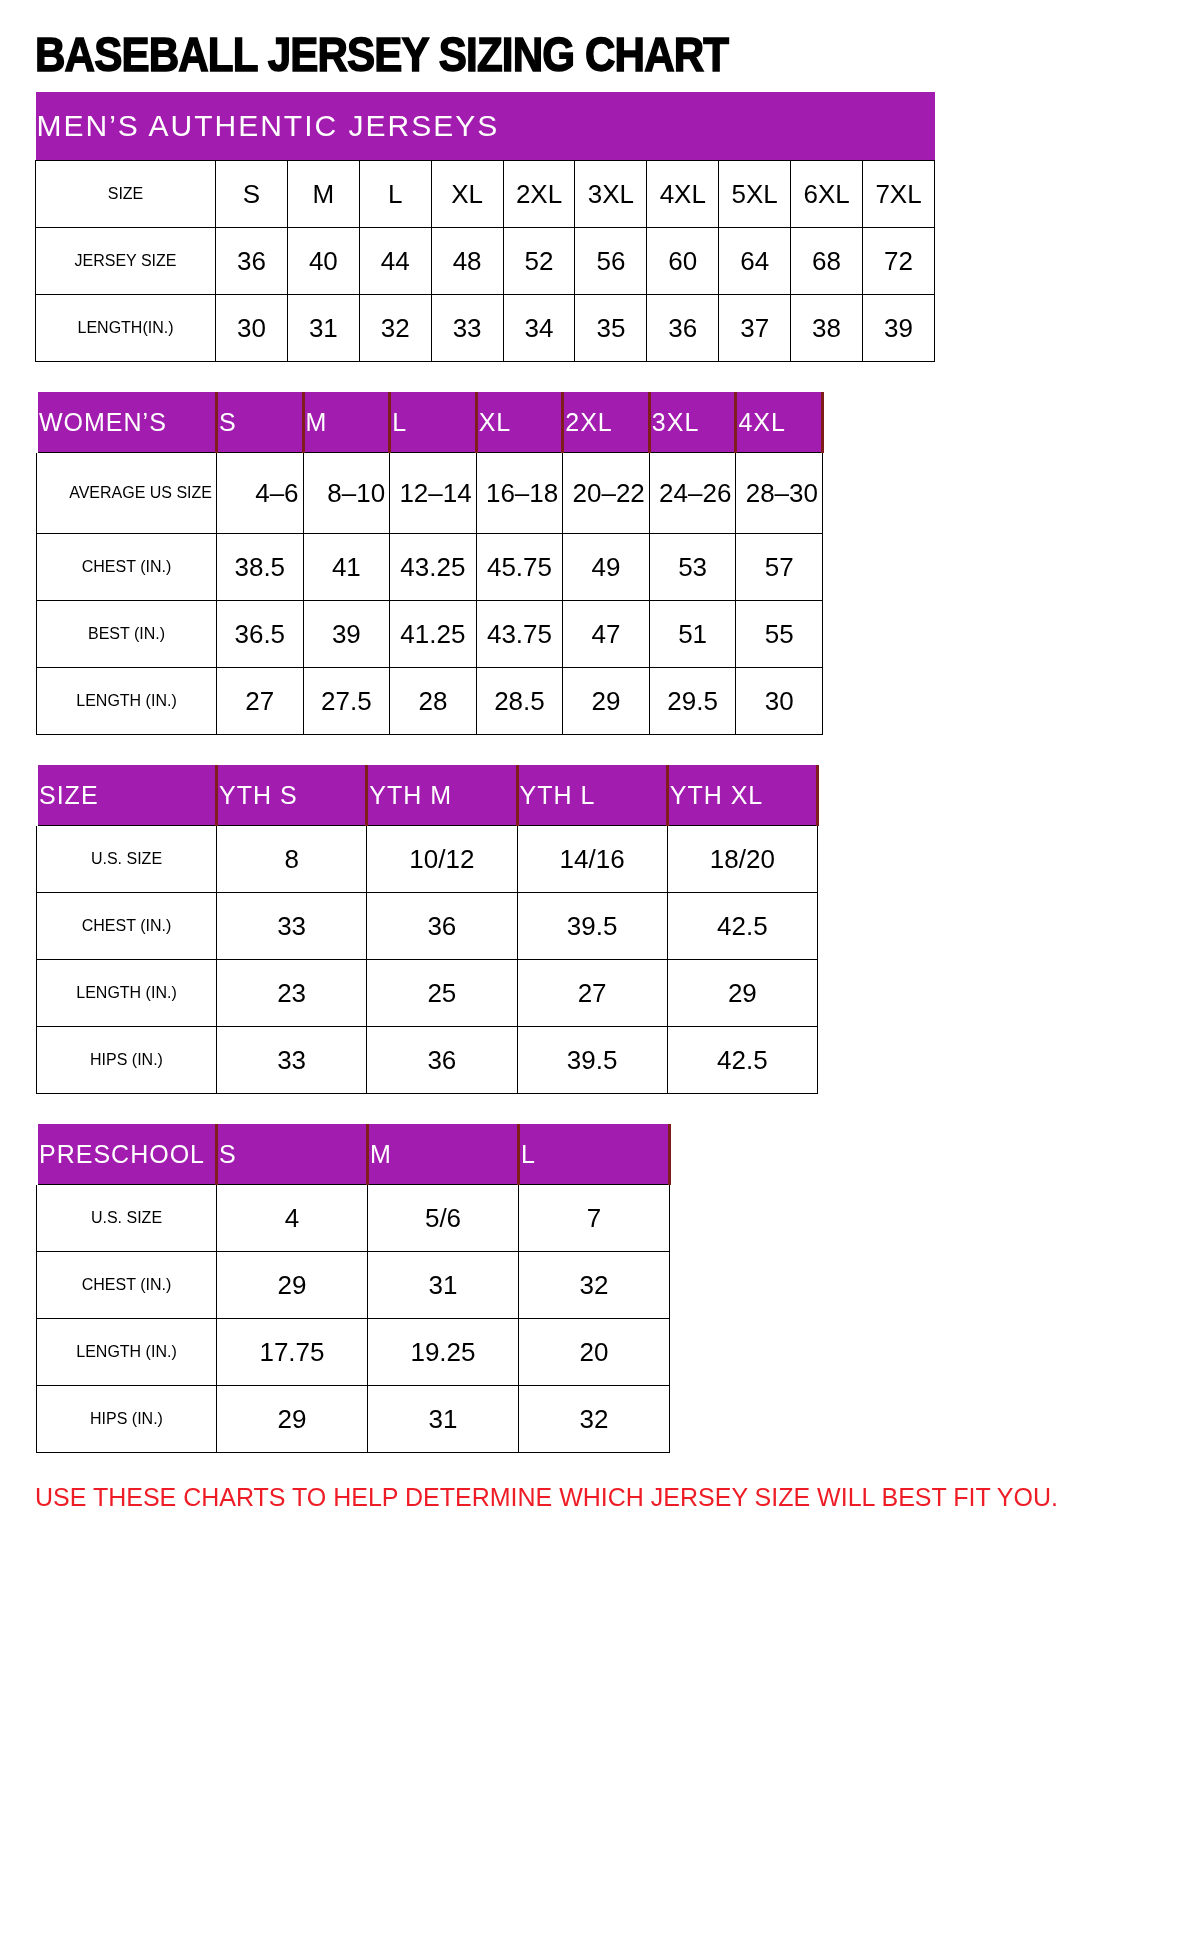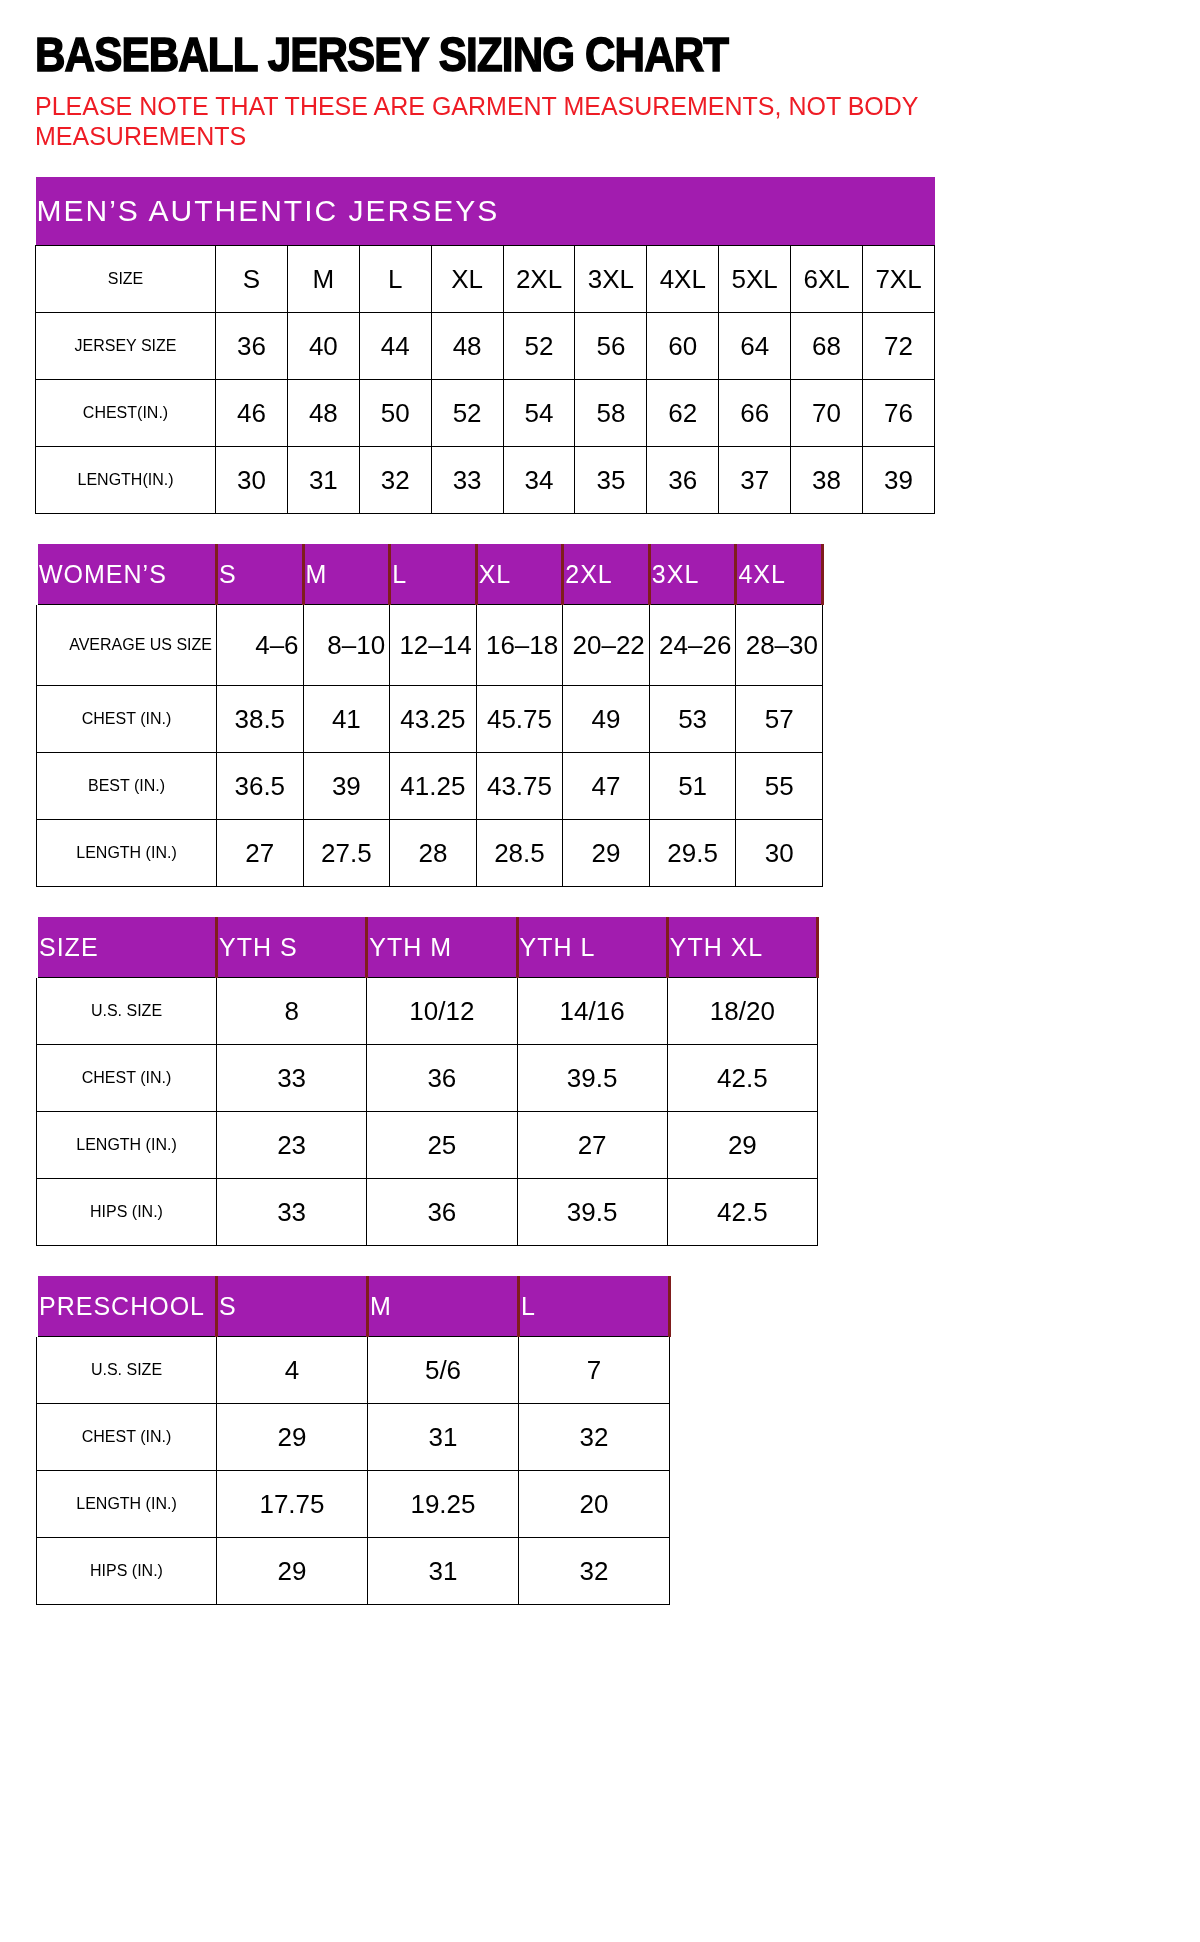--- a/index.html
+++ b/index.html
@@ -82,21 +82,20 @@
     margin-top: 4px;
     white-space: nowrap;
   }
 </style>
 </head>
 <body>
 
 <div class="page">
 
   <h1 class="title">BASEBALL JERSEY SIZING CHART</h1>
-  <p class="note">PLEASE NOTE THAT THESE ARE GARMENT MEASUREMENTS, NOT BODY MEASUREMENTS</p>
 
   <table class="tbl" id="mens-table">
     <colgroup>
         <col class="c-lab">
         <col span="10">
       </colgroup>
     <tbody>
         <tr>
       <th class="banner" colspan="11">MEN’S AUTHENTIC JERSEYS</th>
     </tr>
@@ -120,33 +119,20 @@
       <td>44</td>
       <td>48</td>
       <td>52</td>
       <td>56</td>
       <td>60</td>
       <td>64</td>
       <td>68</td>
       <td>72</td>
     </tr>
     <tr>
-      <td class="lab">CHEST(IN.)</td>
-      <td>46</td>
-      <td>48</td>
-      <td>50</td>
-      <td>52</td>
-      <td>54</td>
-      <td>58</td>
-      <td>62</td>
-      <td>66</td>
-      <td>70</td>
-      <td>76</td>
-    </tr>
-    <tr>
       <td class="lab">LENGTH(IN.)</td>
       <td>30</td>
       <td>31</td>
       <td>32</td>
       <td>33</td>
       <td>34</td>
       <td>35</td>
       <td>36</td>
       <td>37</td>
       <td>38</td>
@@ -290,14 +276,15 @@
     </tr>
     <tr>
       <td class="lab">HIPS (IN.)</td>
       <td>29</td>
       <td>31</td>
       <td>32</td>
     </tr>
   </tbody>
     </table>
 
+  <p class="footer">USE THESE CHARTS TO HELP DETERMINE WHICH JERSEY SIZE WILL BEST FIT YOU.</p>
 
 </div>
 
 </body></html>

